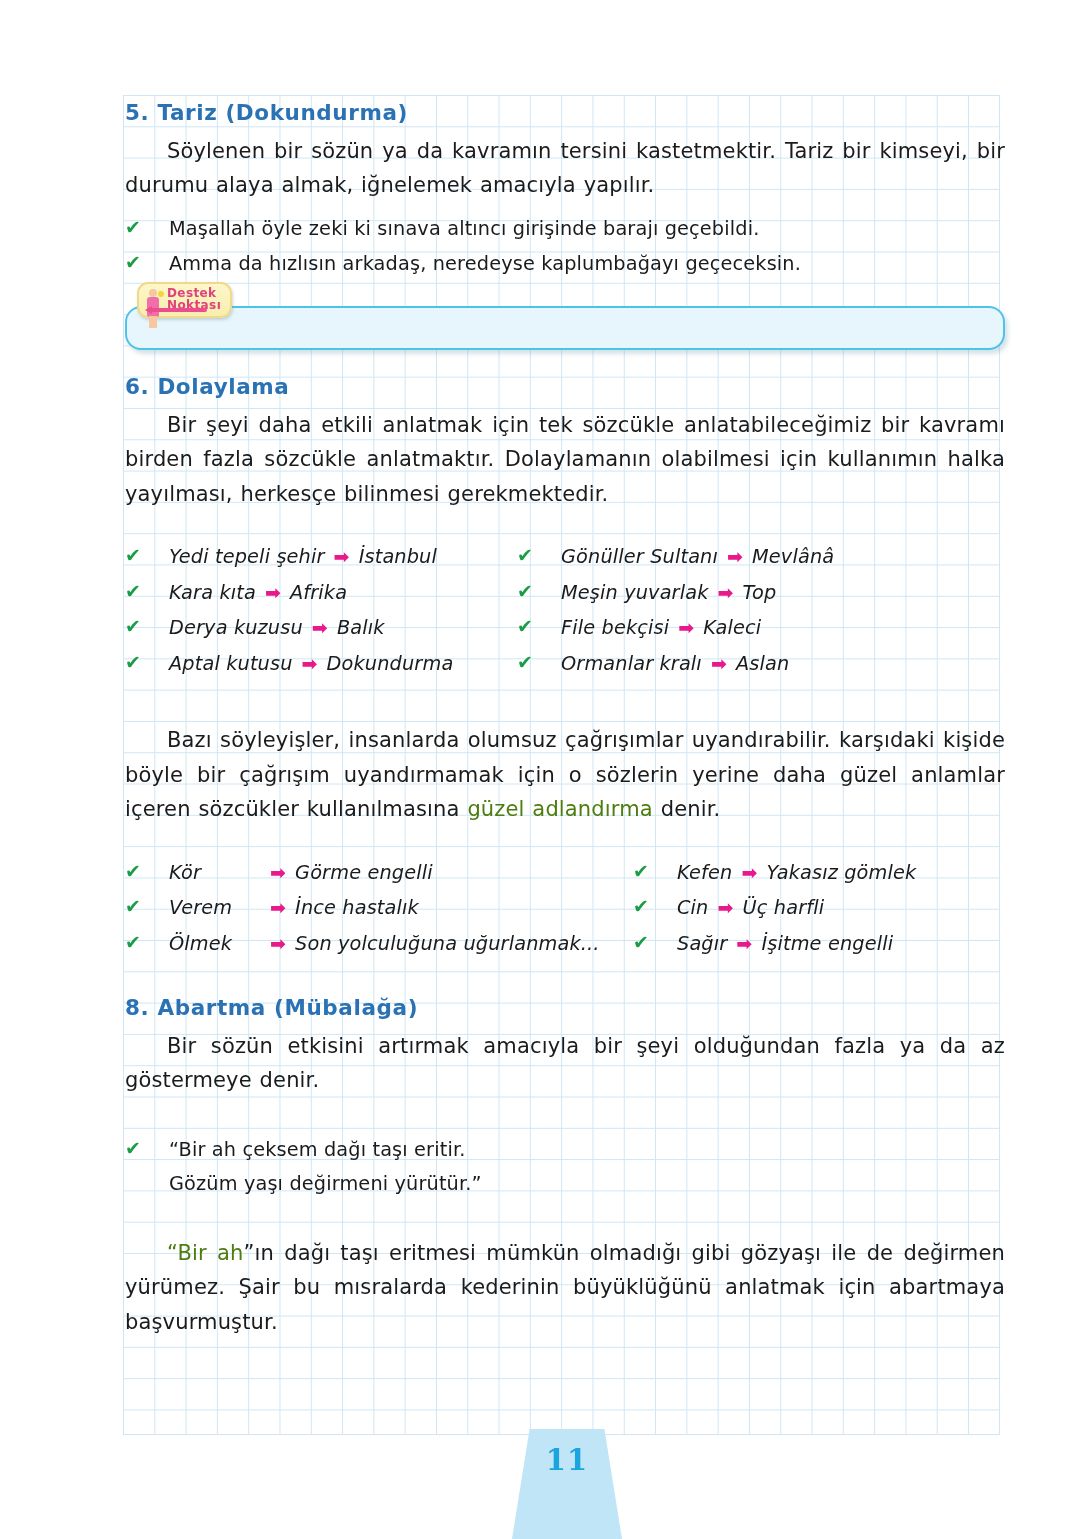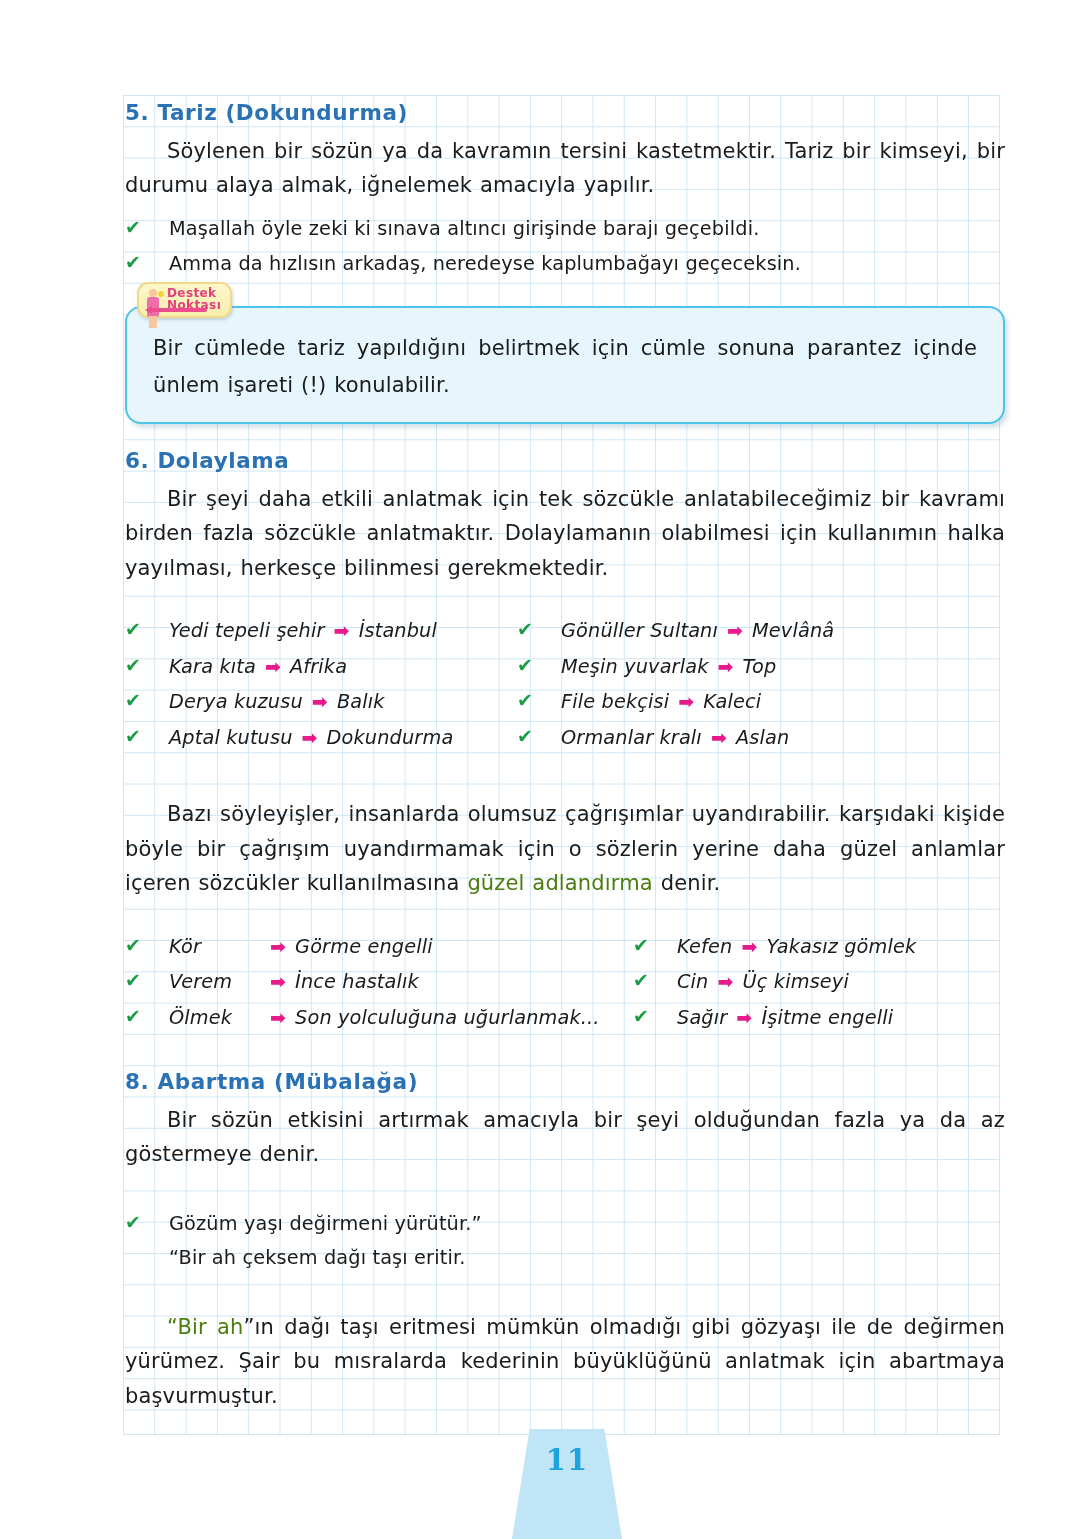--- a/index.html
+++ b/index.html
@@ -267,21 +267,20 @@
           <span class="badge-figure">
             <span class="fig-spark"></span>
             <span class="fig-head"></span>
             <span class="fig-body"></span>
             <span class="fig-legs"></span>
           </span>
           <span class="badge-line">Destek</span>
           <span class="badge-line">Noktası</span>
           <span class="badge-underline"></span>
         </div>
-        <p class="body-text">Bir cümlede tariz yapıldığını belirtmek için cümle sonuna parantez içinde ünlem işareti (!) konulabilir.</p>
       </div>
     </div>
 
     <div class="sp-24"></div>
 
     <h2 class="section-heading">6. Dolaylama</h2>
     <div class="sp-8"></div>
     <p class="body-text"><span class="indent"></span><span>Bir şeyi daha etkili anlatmak için tek sözcükle anlatabileceğimiz bir kavramı birden fazla sözcükle anlatmaktır. Dolaylamanın olabilmesi için kullanımın halka yayılması, herkesçe bilinmesi gerekmektedir.</span></p>
 
     <div class="sp-28"></div>
@@ -373,21 +372,21 @@
         <div class="bullet-row pair">
           <span class="check">✔</span>
           <span class="term">Kefen</span>
           <span class="arrow">➡</span>
           <span class="term">Yakasız gömlek</span>
         </div>
         <div class="bullet-row pair">
           <span class="check">✔</span>
           <span class="term">Cin</span>
           <span class="arrow">➡</span>
-          <span class="term">Üç kimseyi</span>
+          <span class="term">Üç harfli</span>
         </div>
         <div class="bullet-row pair">
           <span class="check">✔</span>
           <span class="term">Sağır</span>
           <span class="arrow">➡</span>
           <span class="term">İşitme engelli</span>
         </div>
       </div>
     </div>
 
@@ -395,22 +394,22 @@
 
     <h2 class="section-heading">8. Abartma (Mübalağa)</h2>
     <div class="sp-8"></div>
     <p class="body-text"><span class="indent"></span><span>Bir sözün etkisini artırmak amacıyla bir şeyi olduğundan fazla ya da az göstermeye denir.</span></p>
 
     <div class="sp-34"></div>
 
     <div class="bullet-row">
       <span class="check">✔</span>
       <span>
+        <span style="display:block">“Bir ah çeksem dağı taşı eritir.</span>
         <span style="display:block">Gözüm yaşı değirmeni yürütür.”</span>
-        <span style="display:block">“Bir ah çeksem dağı taşı eritir.</span>
       </span>
     </div>
 
     <div class="sp-34"></div>
 
     <p class="body-text"><span class="indent"></span><span class="pink">“Bir ah</span><span>”ın dağı taşı eritmesi mümkün olmadığı gibi gözyaşı ile de değirmen yürümez. Şair bu mısralarda kederinin büyüklüğünü anlatmak için abartmaya başvurmuştur.</span></p>
 
   </div>
 </div>
 

